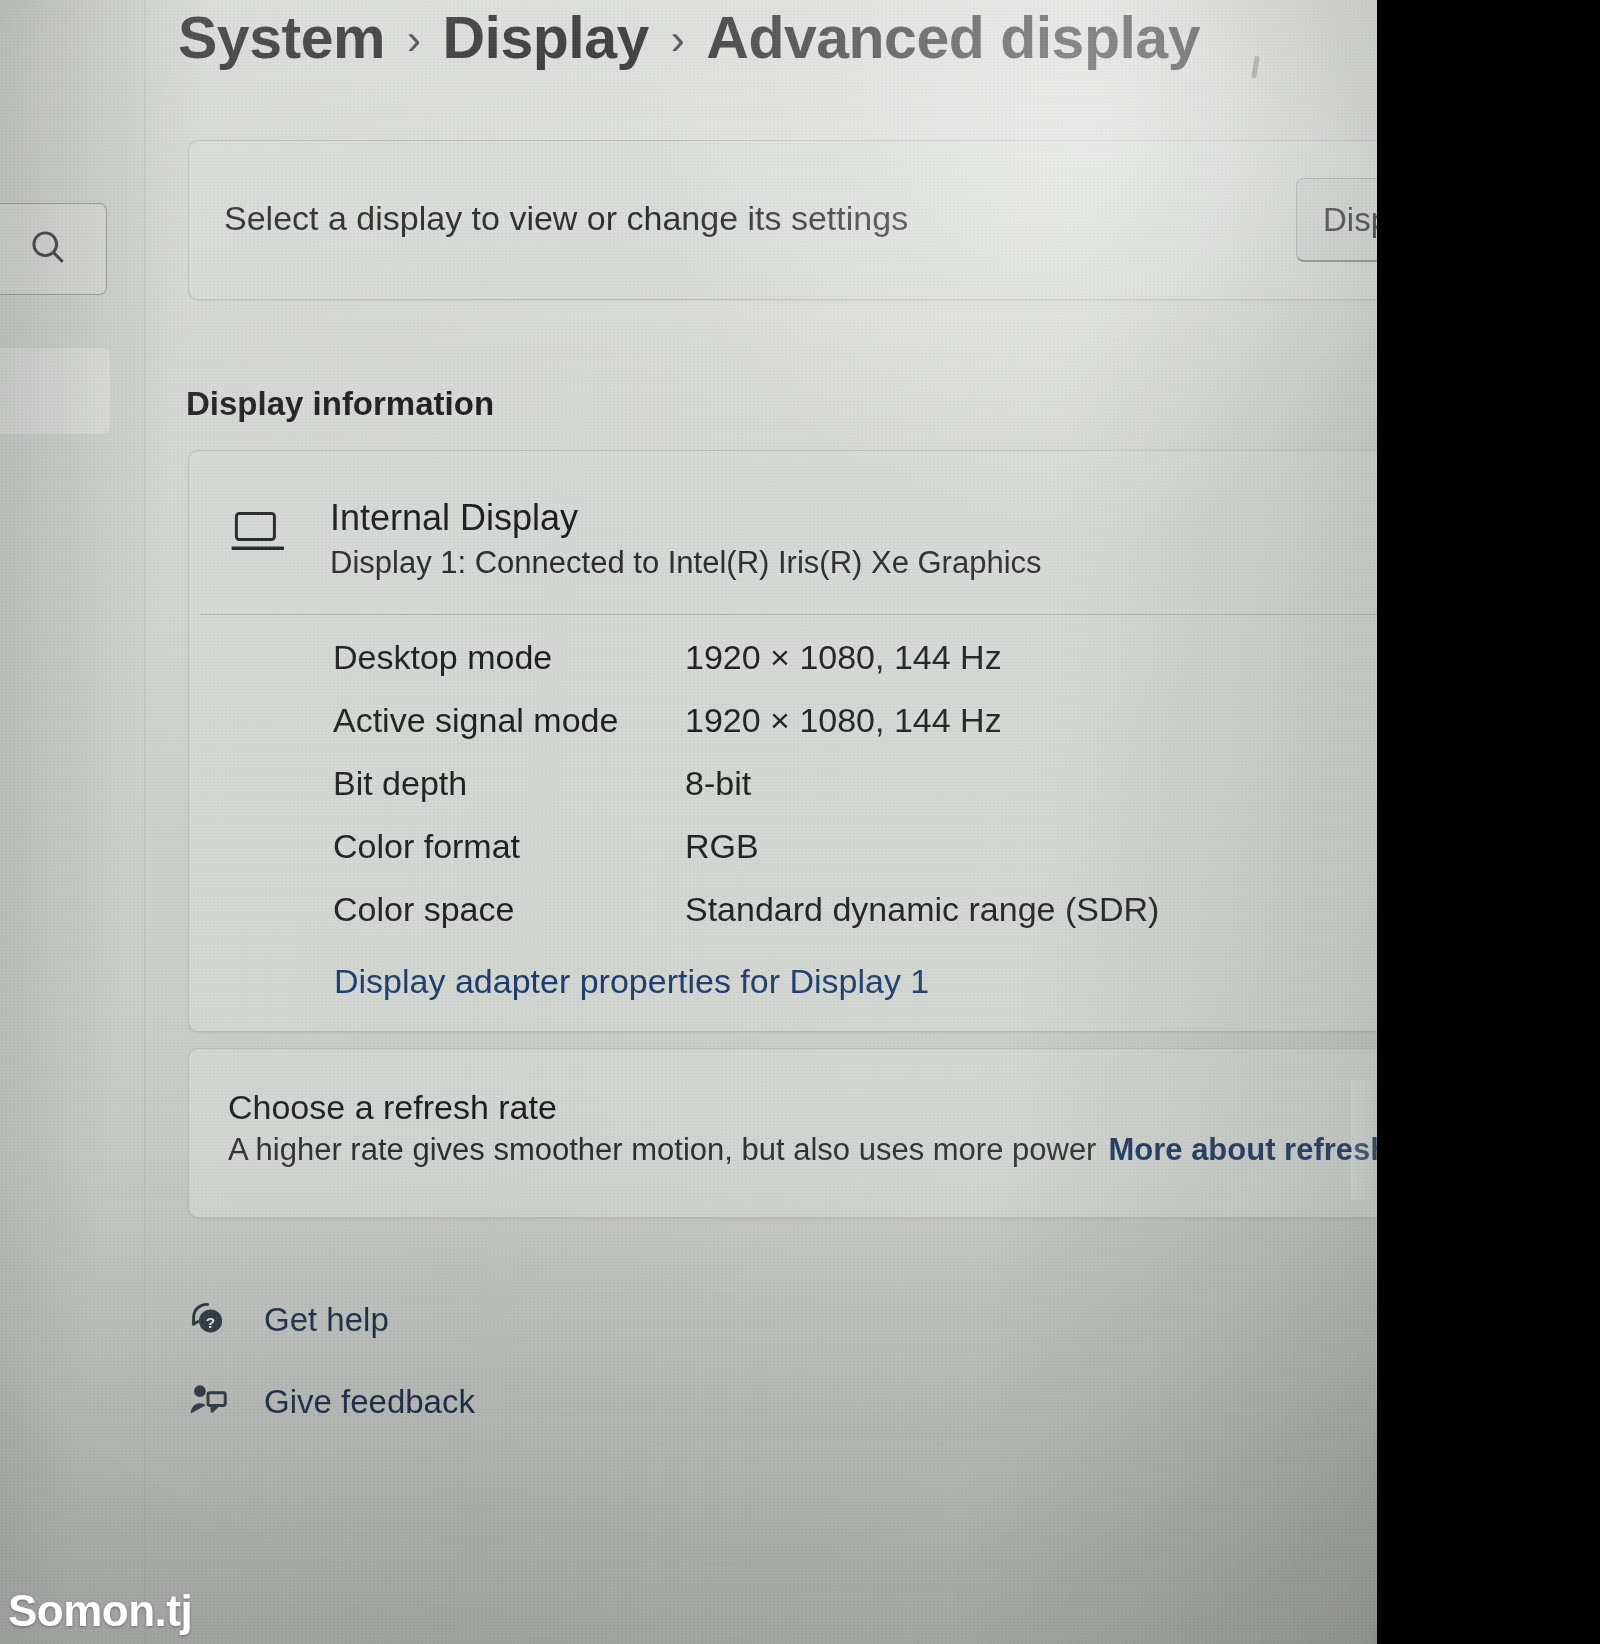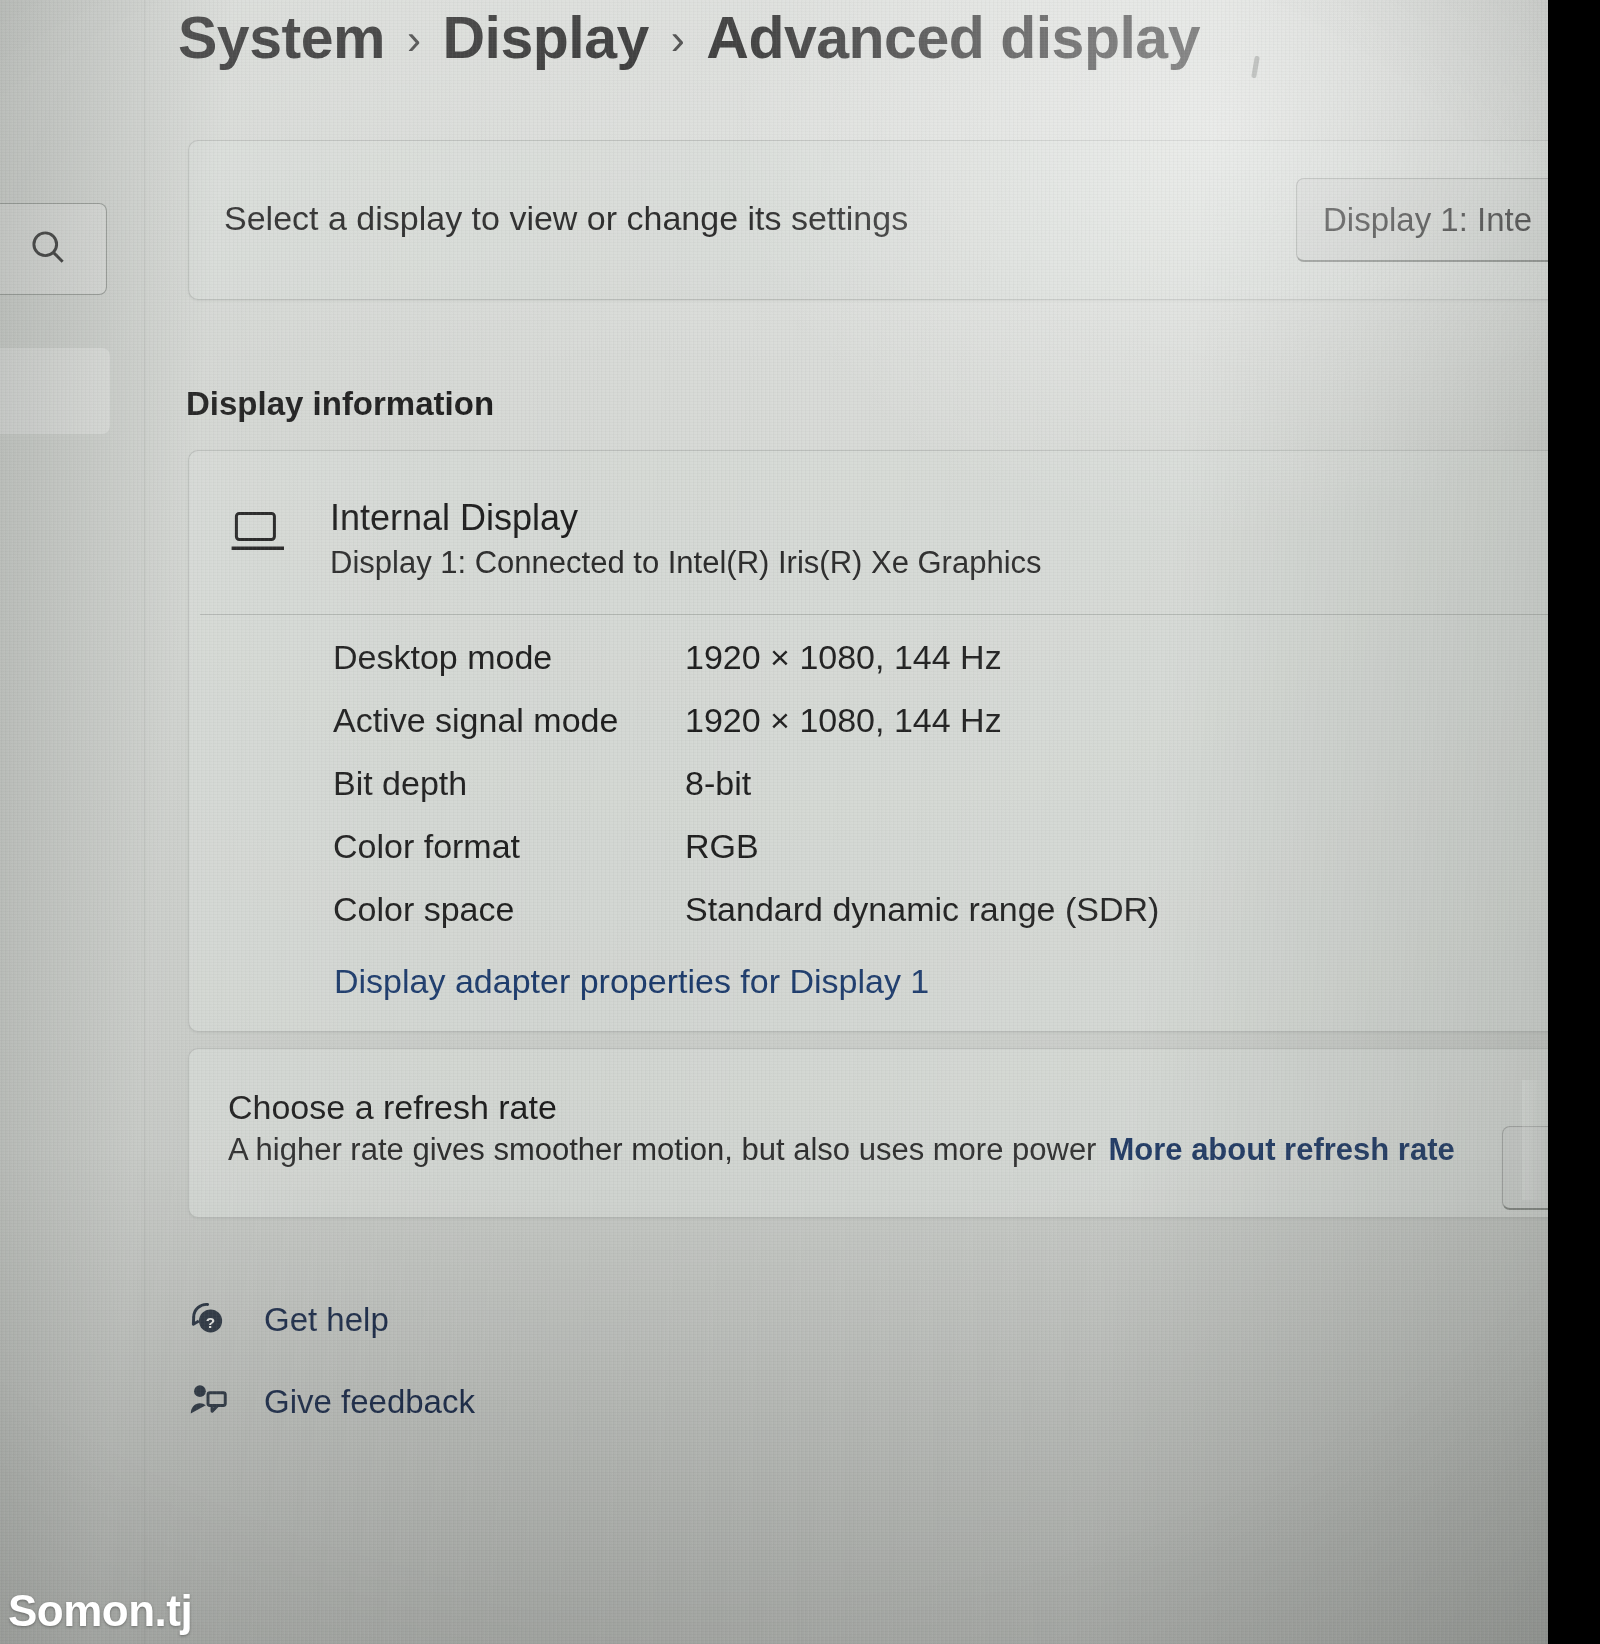--- a/index.html
+++ b/index.html
@@ -2,21 +2,21 @@
 <html><head>
 <meta charset="utf-8">
 <style>
   html, body {
     margin: 0;
     padding: 0;
     background: #000;
   }
   #root {
     position: relative;
-    width: 1548px;
+    width: 1377px;
     height: 1644px;
     overflow: hidden;
     background: #3b82f6;
     font-family: "Liberation Sans", sans-serif;
     color: #1d1d1d;
     -webkit-font-smoothing: antialiased;
   }
 
   
   .screen-base {

